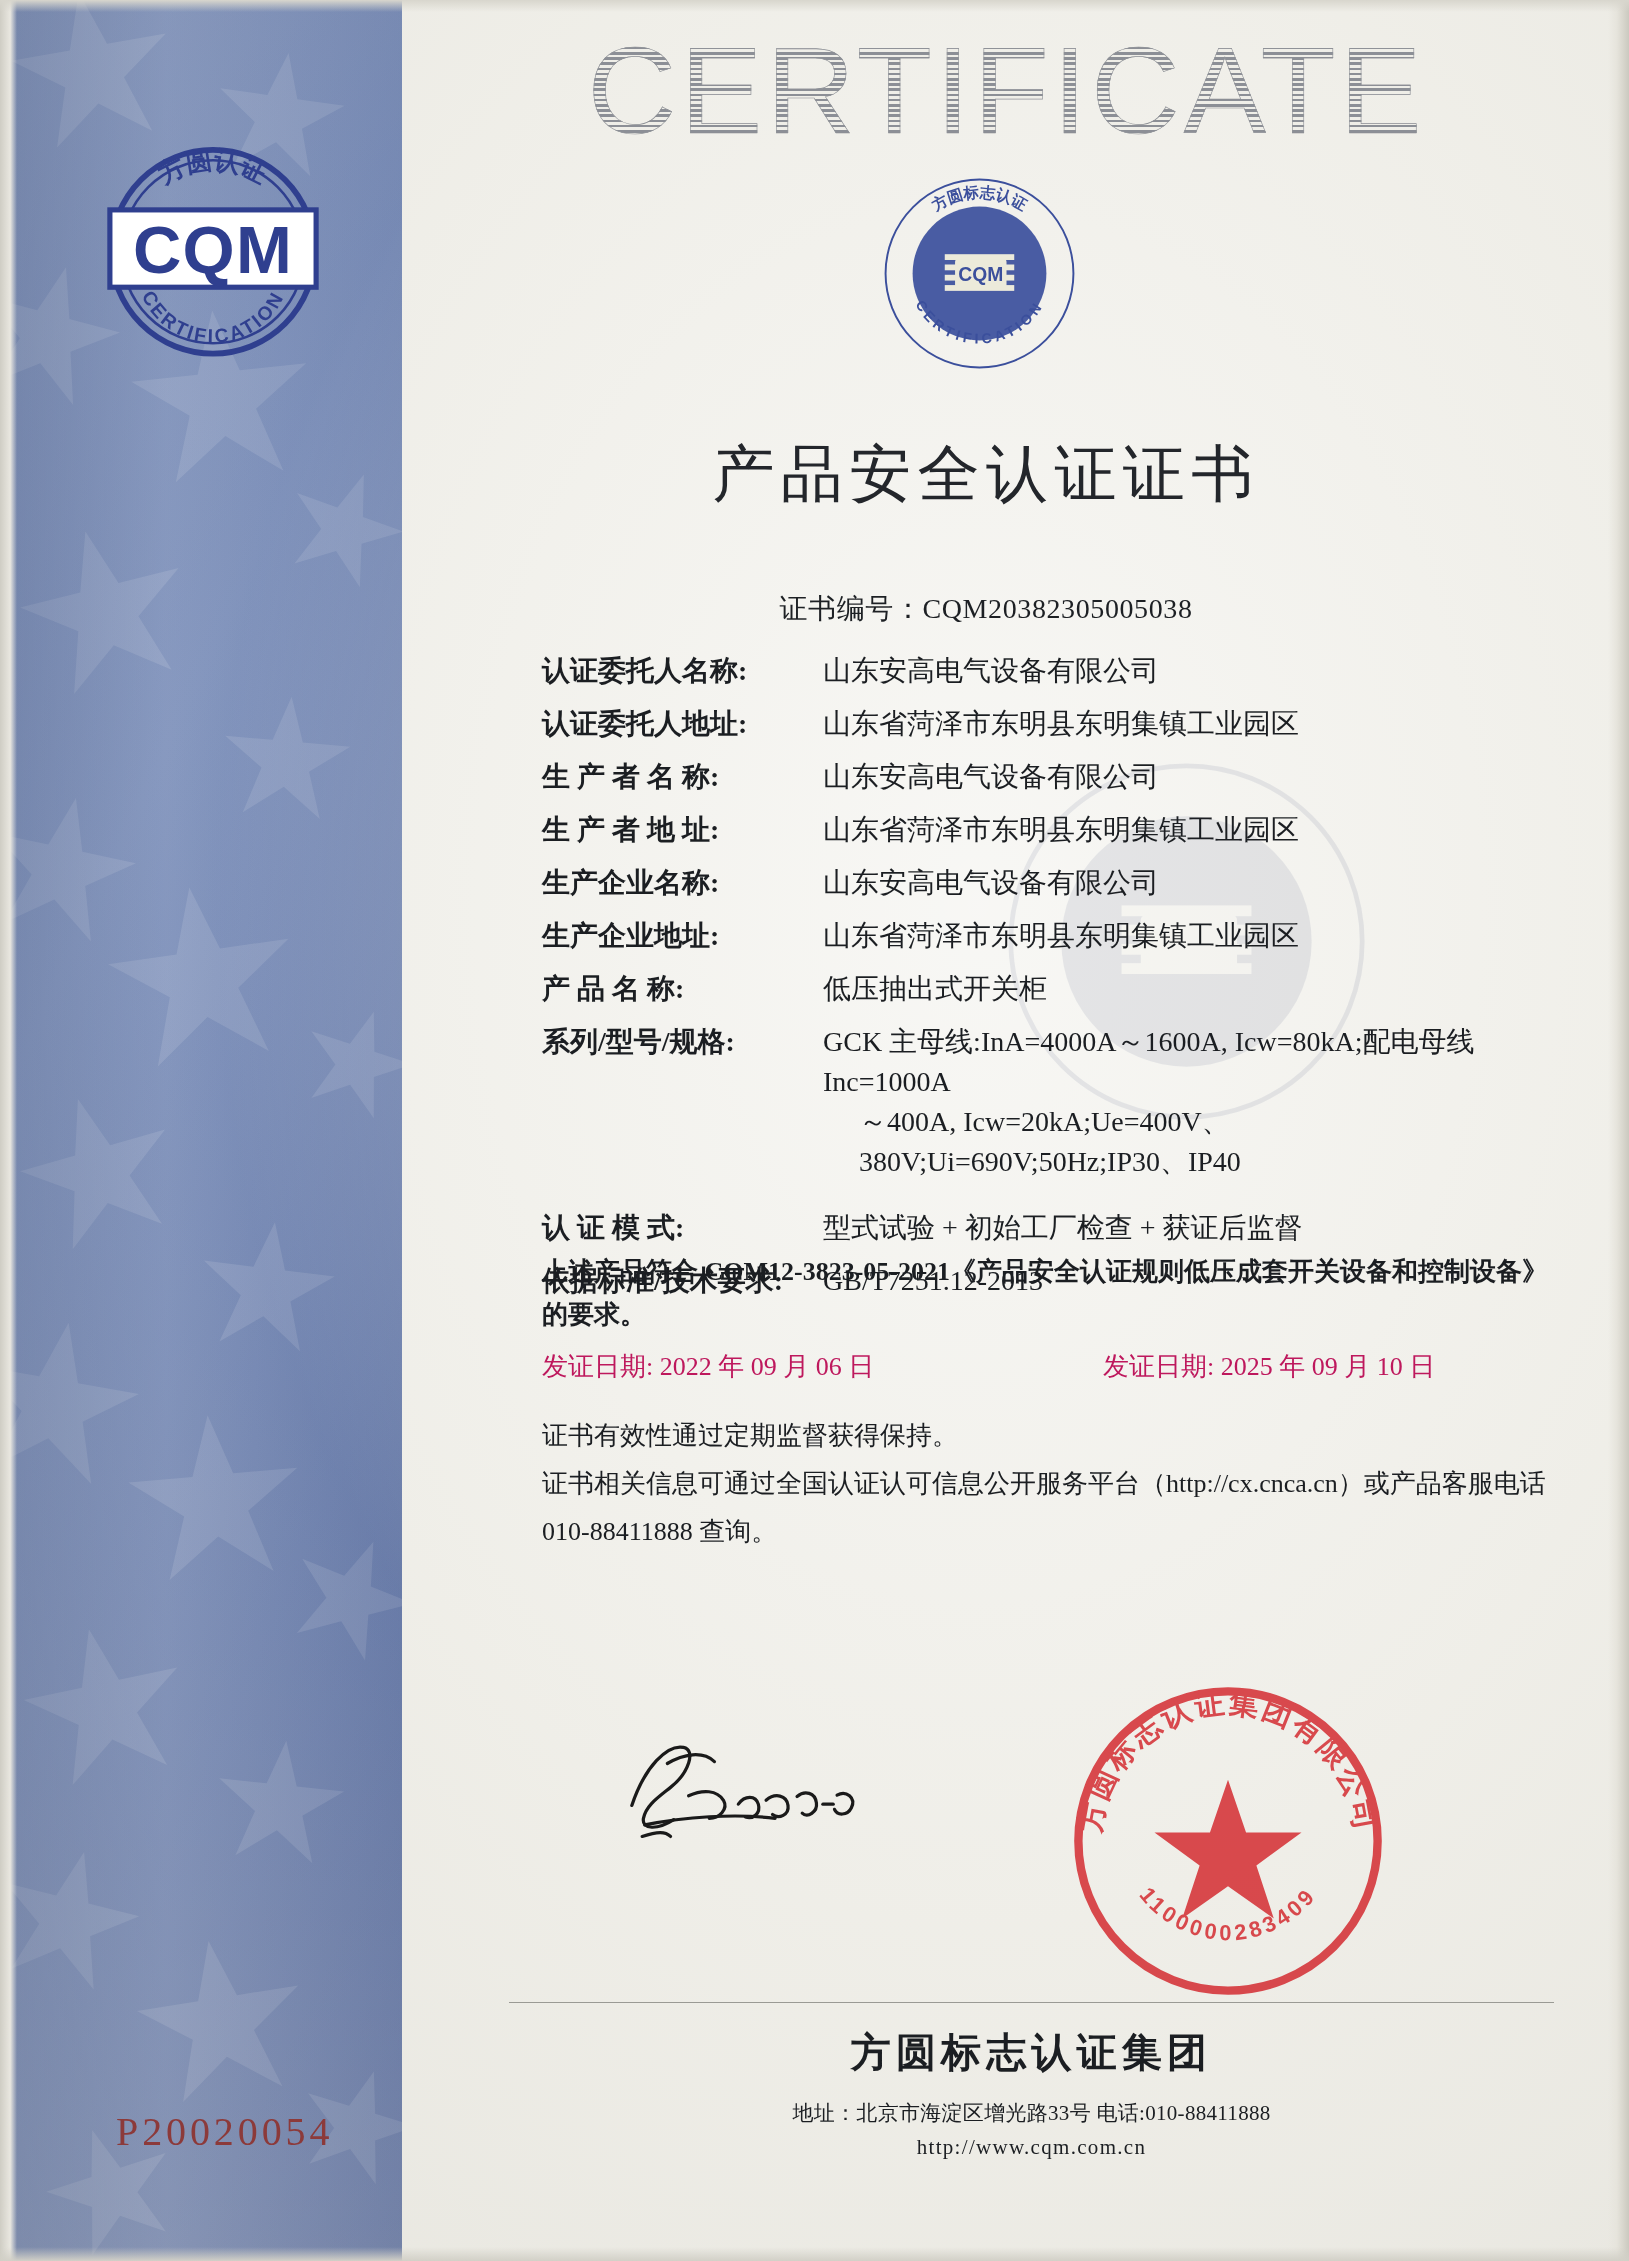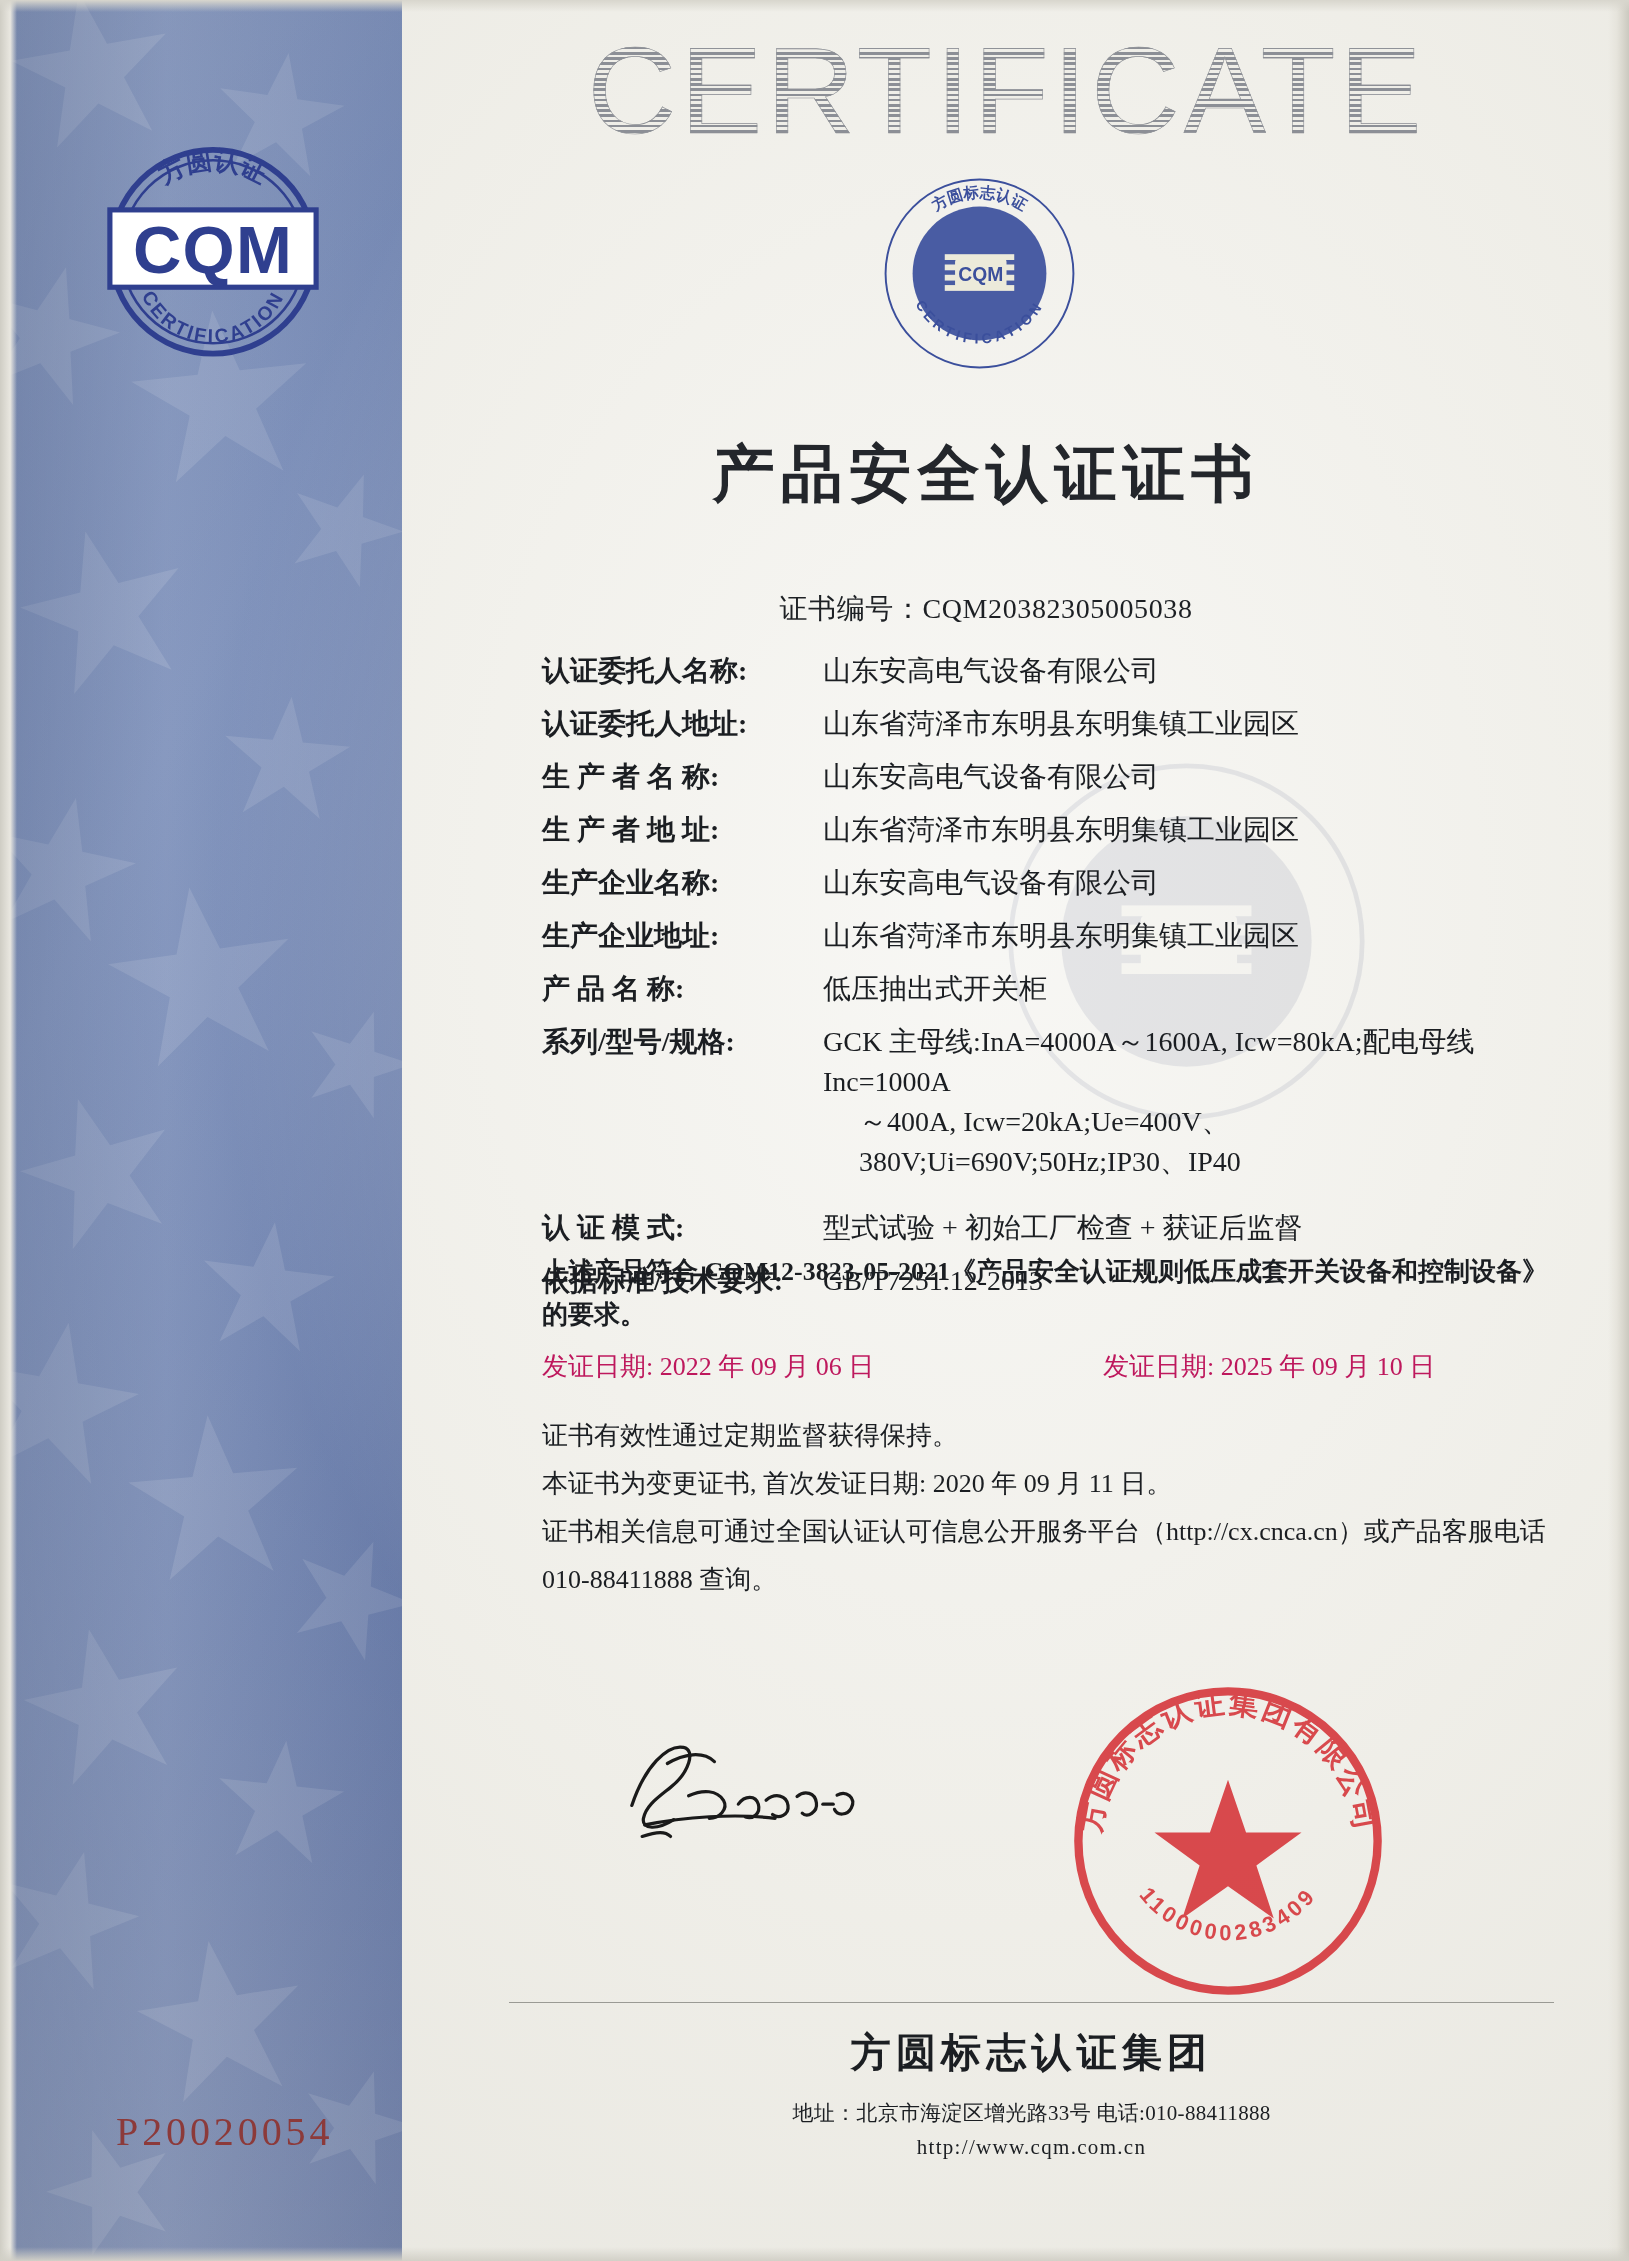--- a/index.html
+++ b/index.html
@@ -113,21 +113,21 @@
   }
 
   
   .main-heading {
     position: absolute;
     left: 438px;
     top: 432px;
     width: 1096px;
     text-align: center;
     font-family: "Liberation Sans", "DejaVu Sans", sans-serif;
-    font-weight: bold;
+    font-weight: normal;
     font-size: 62px;
     letter-spacing: 6.4px;
     color: #23262b;
   }
 
   .cert-number {
     position: absolute;
     left: 438px;
     top: 574px;
     width: 1096px;
@@ -461,21 +461,20 @@
       </div>
       <div class="valid">
         <span>发证日期:</span>
         <span>2025 年 09 月 10 日</span>
       </div>
     </div>
   </div>
 
   <div class="notes">
     <div>证书有效性通过定期监督获得保持。</div>
-    <div>本证书为变更证书, 首次发证日期: 2020 年 09 月 11 日。</div>
     <div>证书相关信息可通过全国认证认可信息公开服务平台（http://cx.cnca.cn）或产品客服电话</div>
     <div>010-88411888 查询。</div>
   </div>
 
   <div class="signature">
     <svg width="284" height="142" viewBox="0 0 440 220">
       <g fill="none" stroke="#1a1a1a" stroke-width="5" stroke-linecap="round">
         <path d="M40 120 C 60 60, 95 25, 120 30 C 140 34, 128 70, 100 92 C 80 108, 62 120, 58 140 C 55 158, 80 158, 105 142"></path>
         <path d="M95 55 C 120 40, 150 35, 168 52"></path>
         <path d="M128 105 C 150 95, 172 96, 182 112 C 190 126, 175 140, 160 140"></path>

